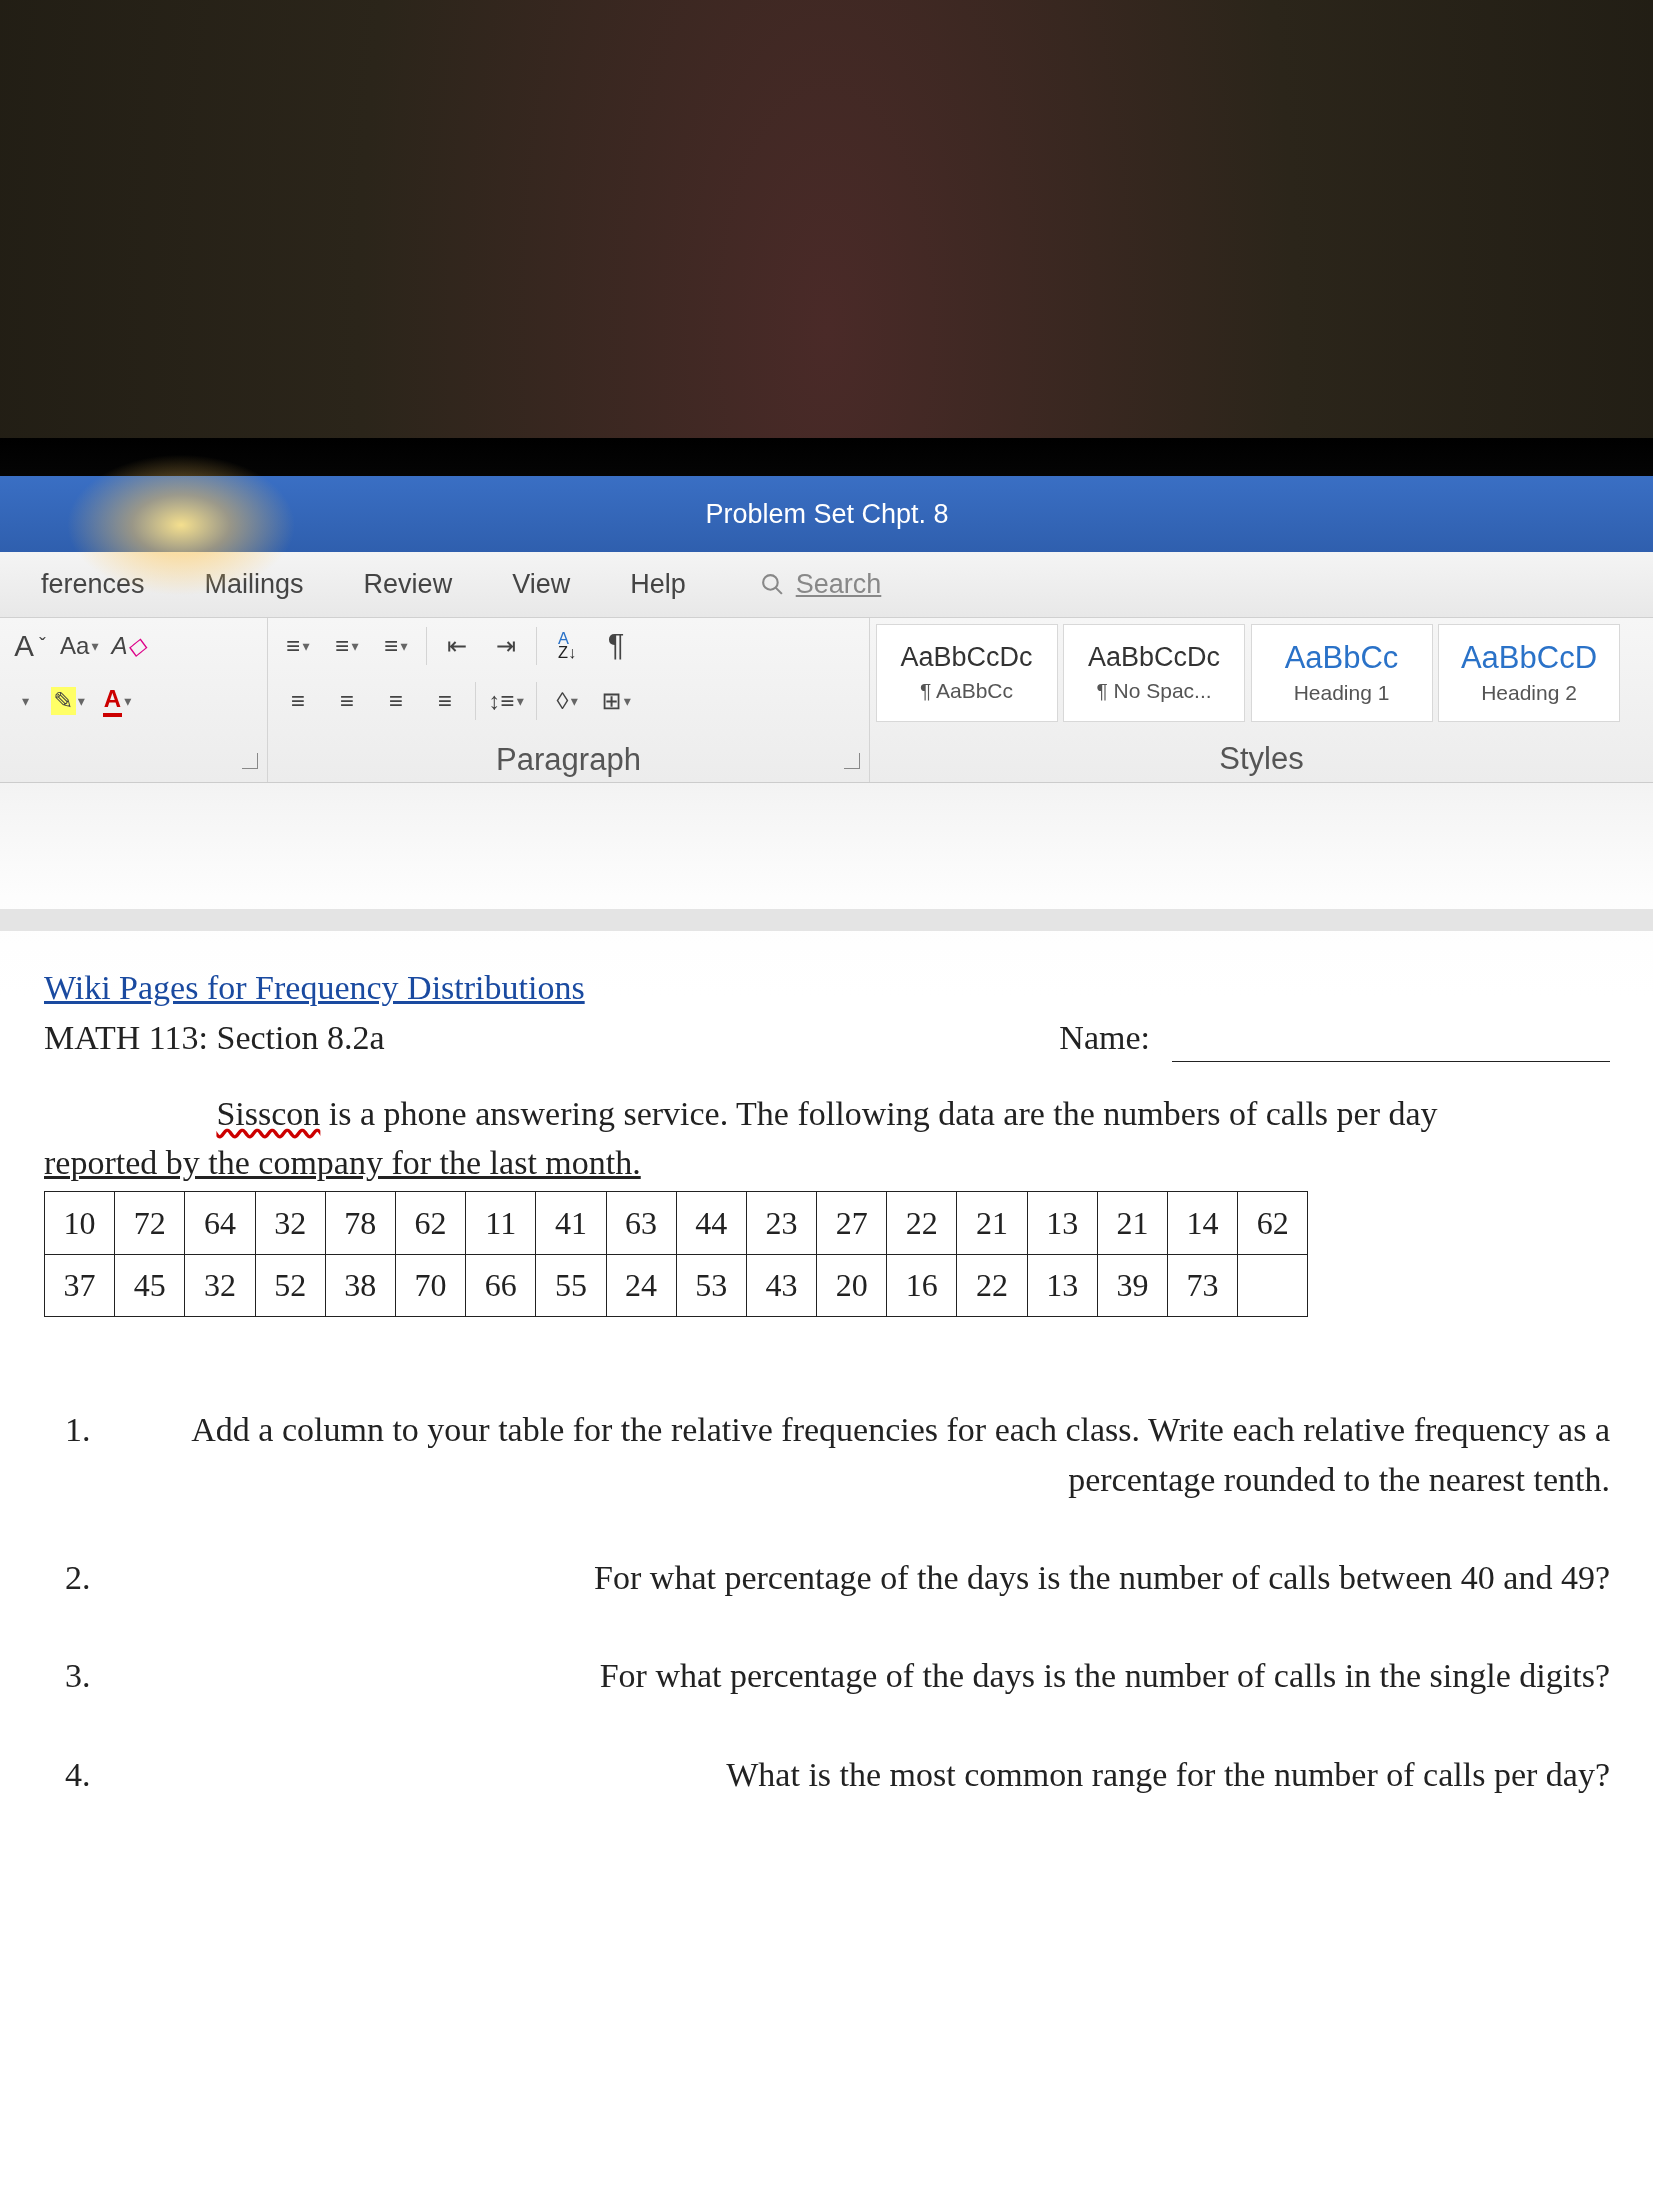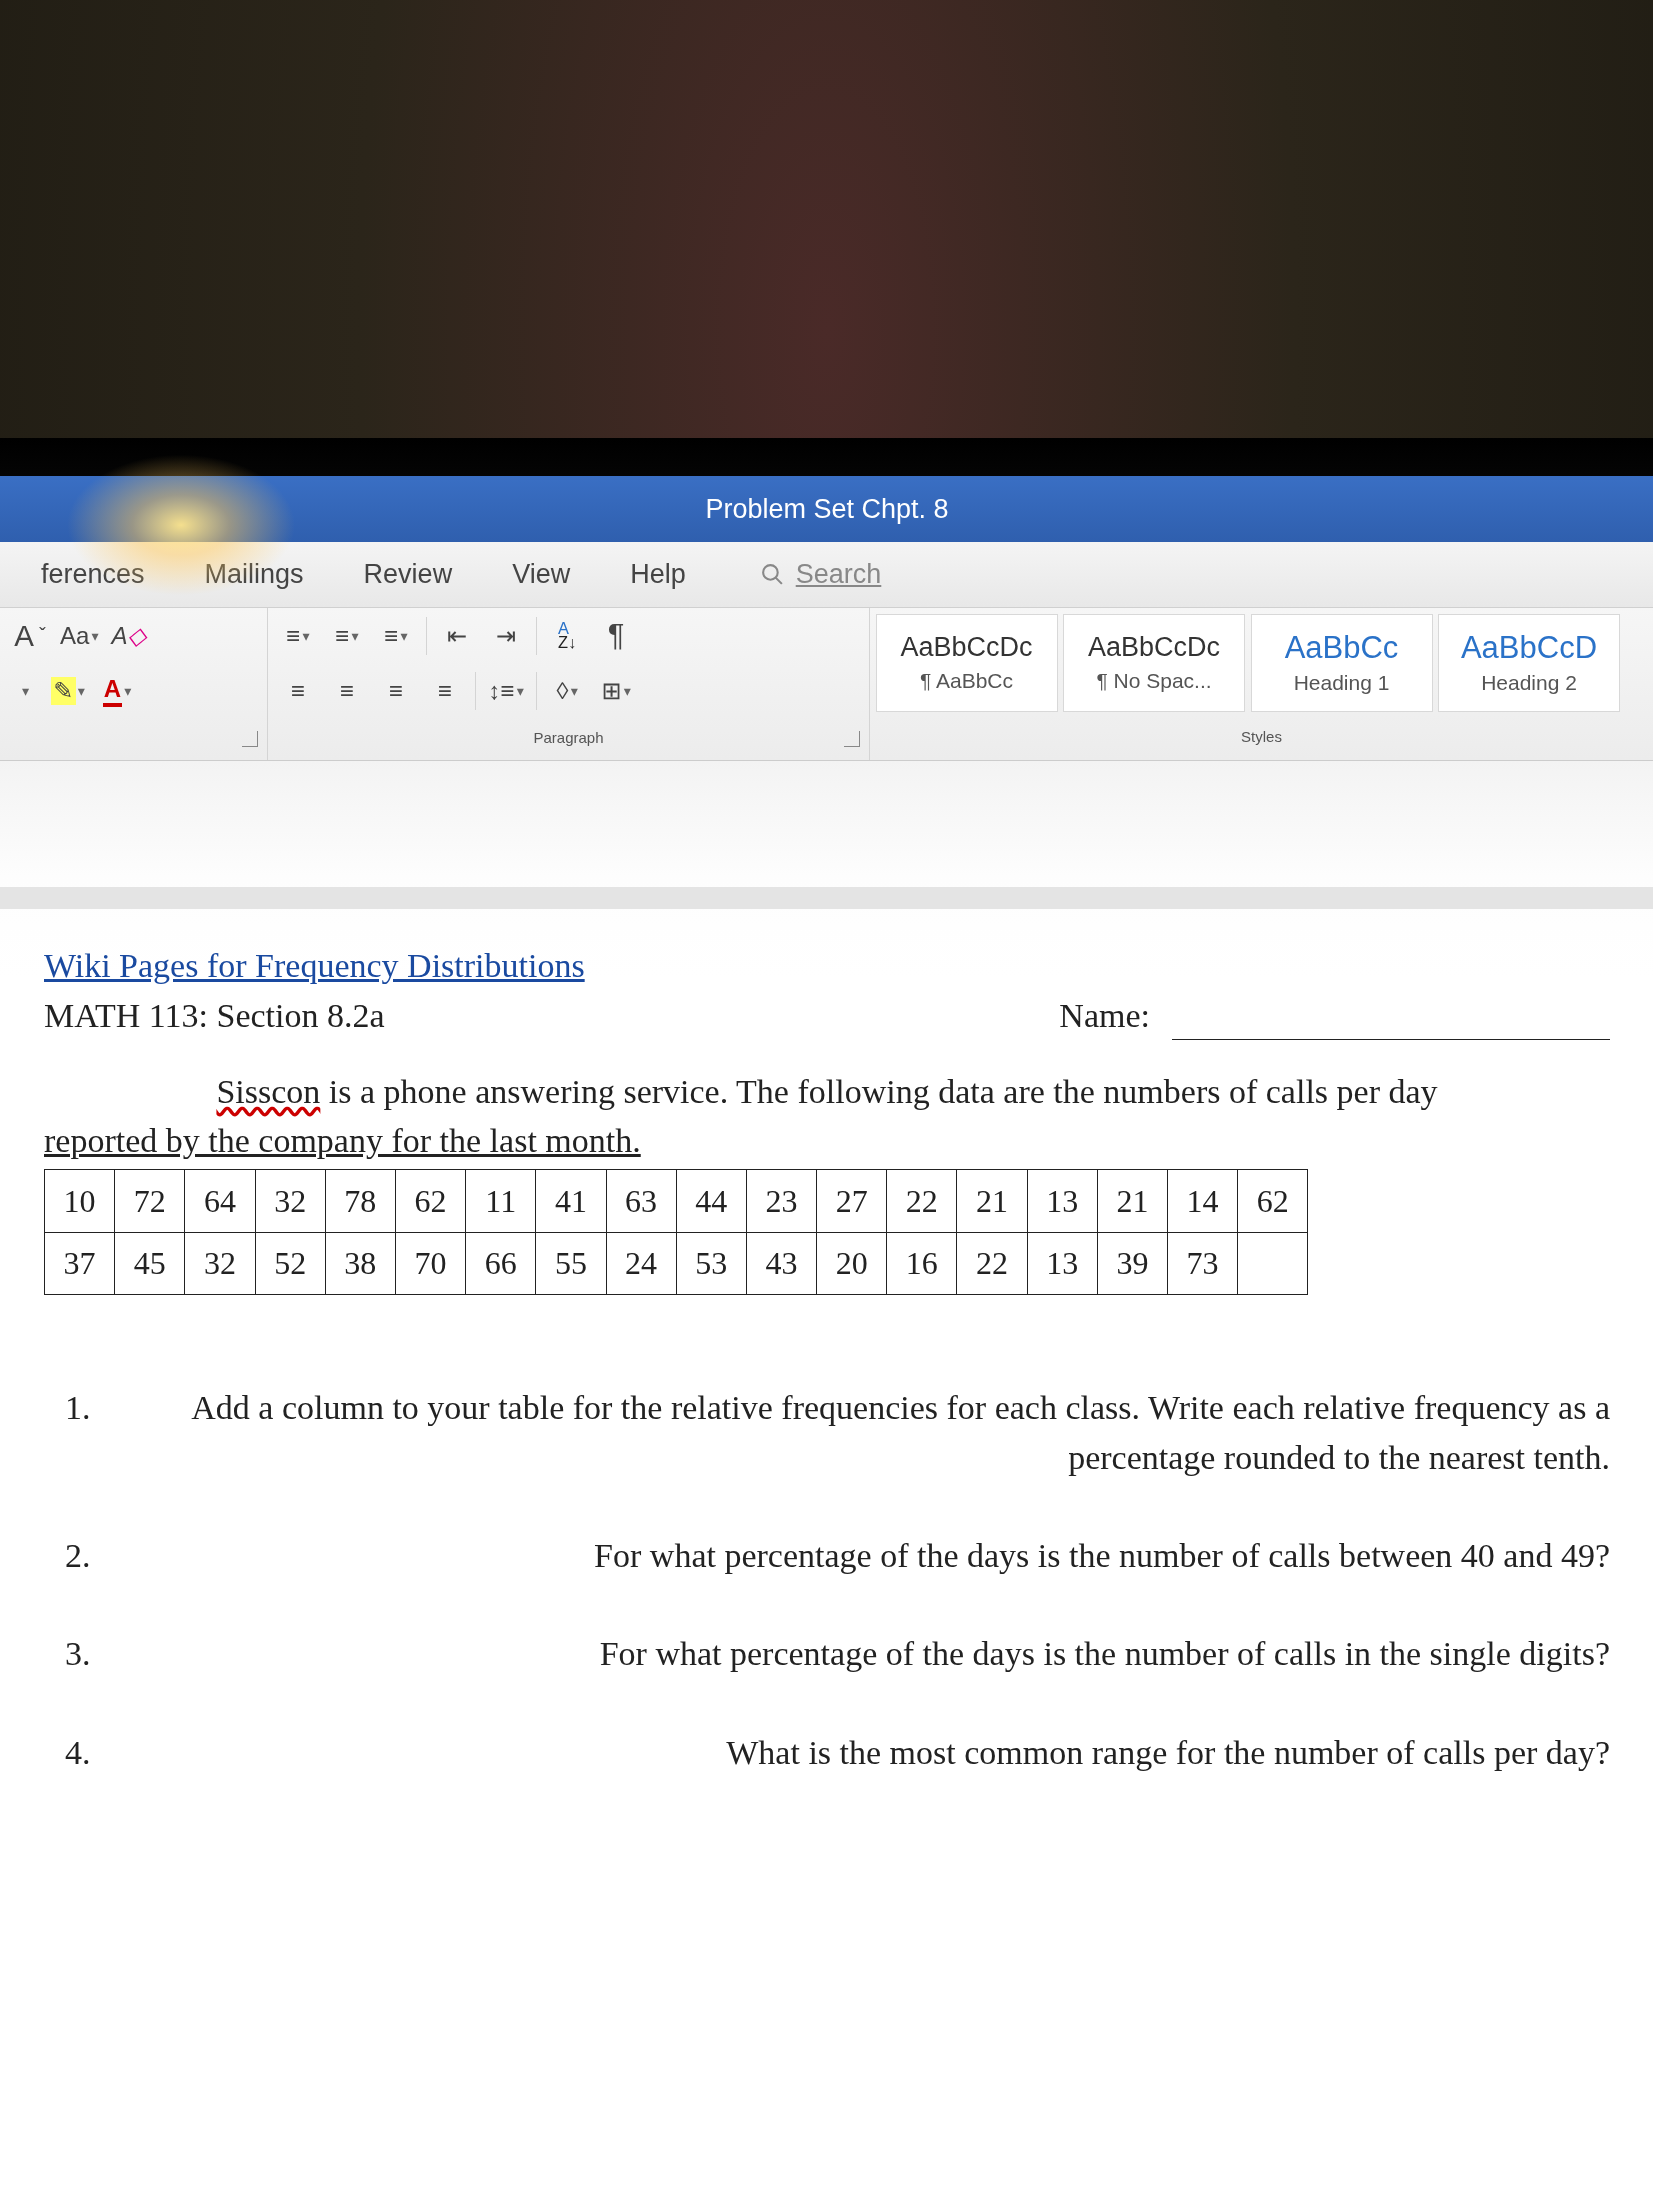--- a/index.html
+++ b/index.html
@@ -27,21 +27,21 @@
     position: absolute;
     top: 476px;
     left: 0; right: 0; bottom: 0;
     background: #fff;
     display: flex;
     flex-direction: column;
   }
   .titlebar {
     background: linear-gradient(#3a6fc4, #2f5fae);
     color: #fff;
-    height: 66px;
+    height: 76px;
     display: flex;
     align-items: center;
     justify-content: center;
     font-size: 27px;
     position: relative;
   }
   .ribbon-tabs {
     background: linear-gradient(#f4f4f4, #e8e8e8);
     height: 66px;
     display: flex;
@@ -79,23 +79,24 @@
   }
   .ribbon-rows { display: flex; flex-direction: column; }
   .ribbon-row { display: flex; align-items: center; height: 55px; padding: 0 11px; gap: 11px; }
   .rbtn {
     display: flex; align-items: center; justify-content: center;
     min-width: 38px; height: 44px;
     font-size: 24px; color: #444;
   }
   .rbtn.small { min-width: 27px; font-size: 21px; }
   .group-label {
-    text-align: center; font-size: 15px; color: #555;
-    height: 38px; display:flex; align-items:center; justify-content:center;
+    text-align: center; font-size: 31px; color: #555;
+    height: 38px; display:flex; align-items:flex-end; justify-content:center;
     position: relative;
+    margin-top: 12px;
   }
   .group-label .launcher {
     position: absolute; right: 8.8px; bottom: 8.8px;
     width: 16.4px; height: 16.4px; border: 1.1px solid #888; border-top: none; border-left: none;
   }
   .styles-group { flex: 1; display:flex; flex-direction:column; }
   .styles-row { display:flex; height:109px; }
   .style-item {
     width: 182px; border: 0.5px solid #d8d8d8; margin: 5.5px 0 5.5px 5.5px;
     display:flex; flex-direction:column; align-items:center; justify-content:center;

